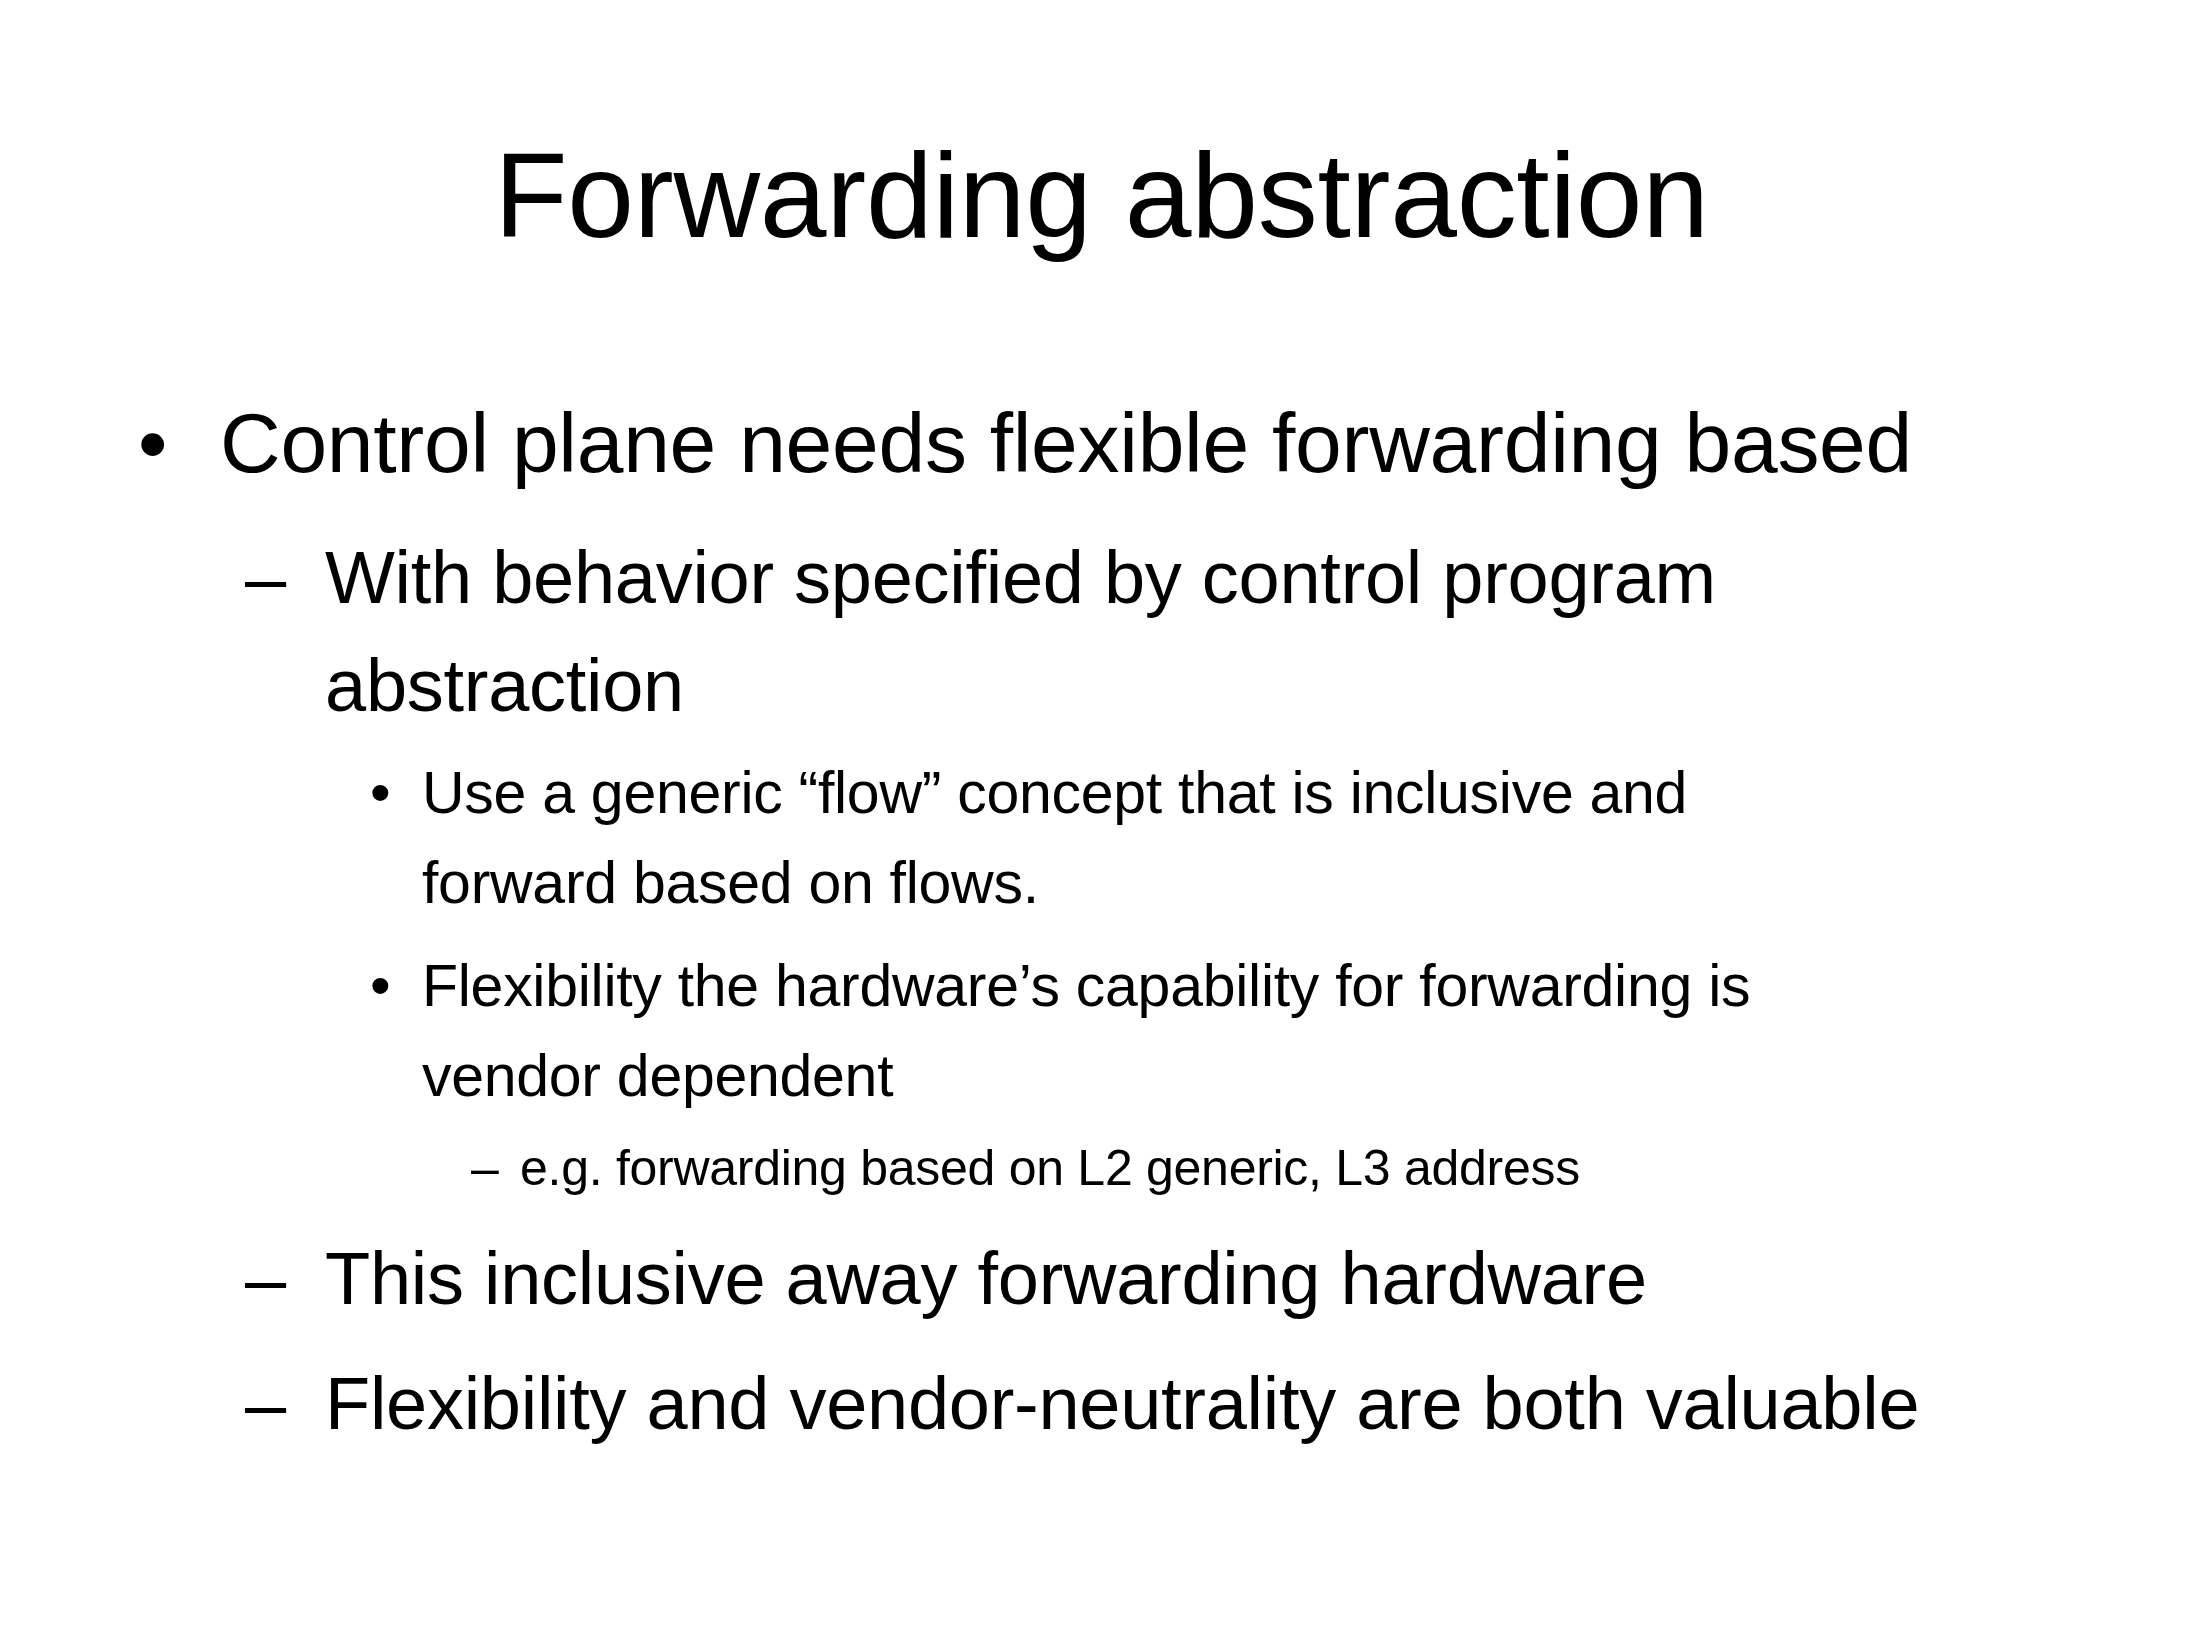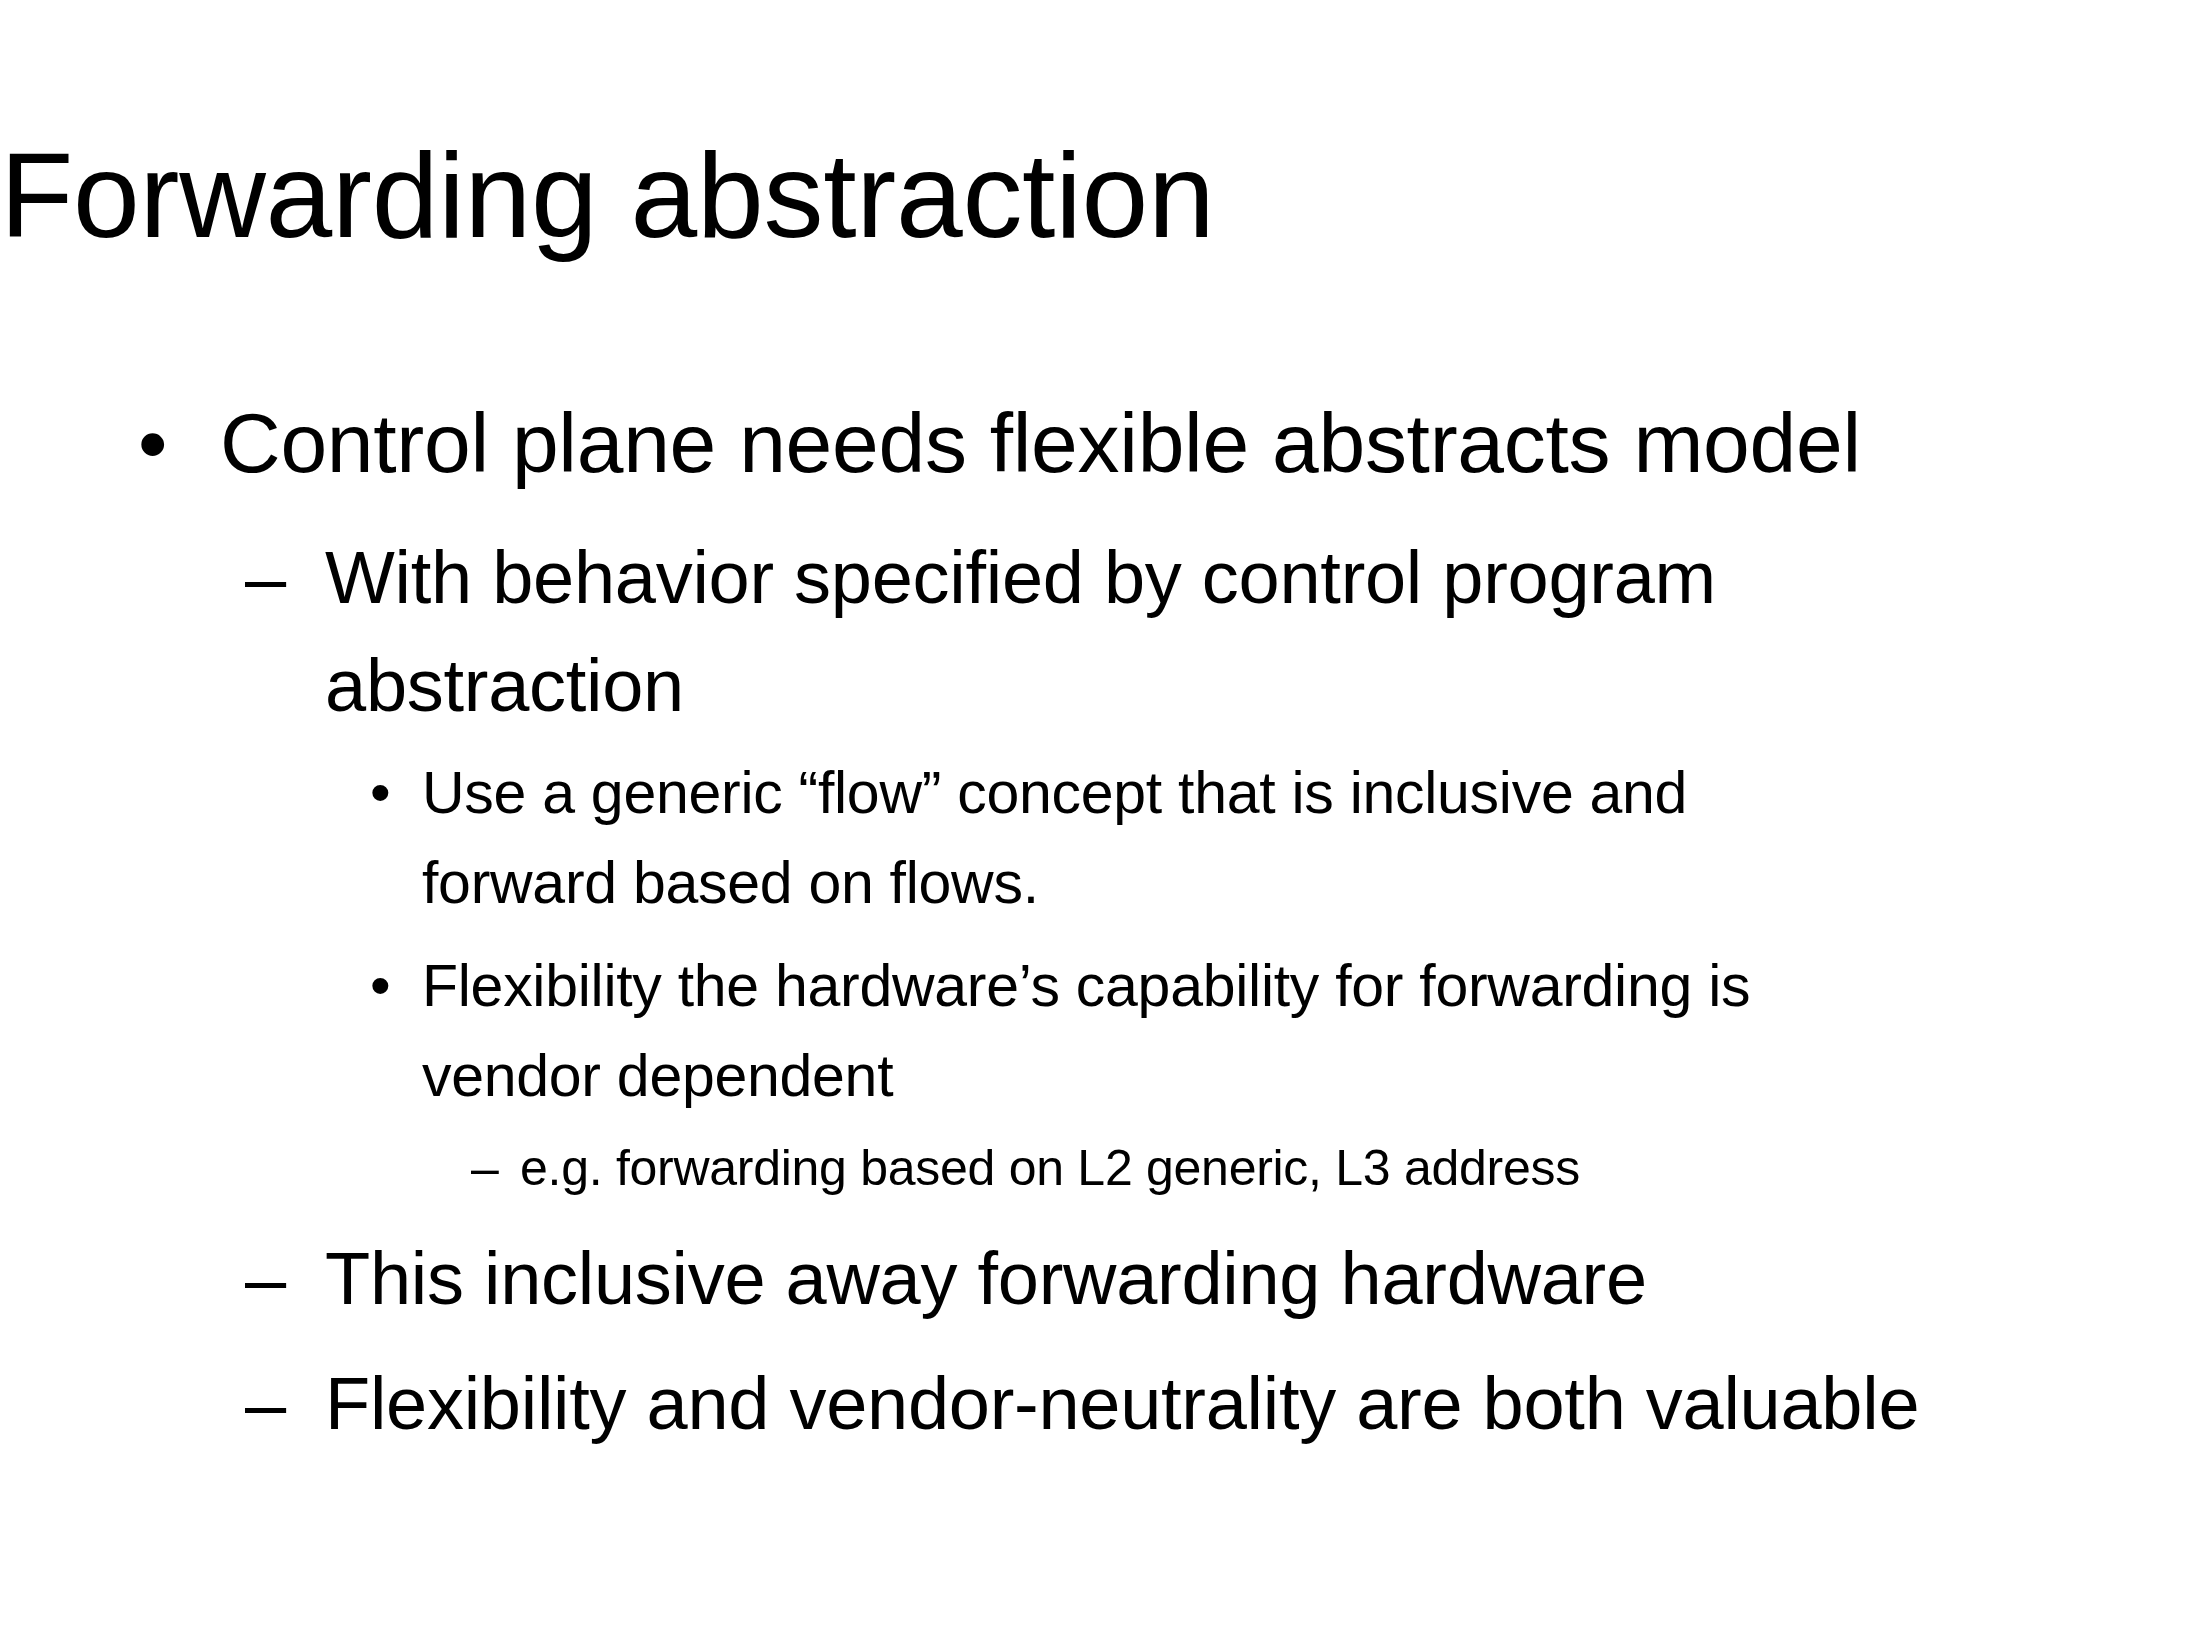--- a/index.html
+++ b/index.html
@@ -15,20 +15,21 @@
     color: #000000;
     font-family: "Liberation Sans", sans-serif;
     letter-spacing: -0.02em;
     overflow: hidden;
   }
   .title {
     position: absolute;
     top: 126px;
     left: 0;
     width: 100%;
+    text-align: center;
     font-size: 120px;
     line-height: 138px;
     font-weight: 400;
     white-space: nowrap;
   }
   .item {
     position: absolute;
     display: flex;
     align-items: baseline;
   }
@@ -63,21 +64,21 @@
 </style>
 </head>
 <body>
 
 <div class="slide">
 
   <div class="title">Forwarding abstraction</div>
 
   <div class="item lvl1" id="item-0">
     <span class="marker">•</span>
-    <span class="text">Control plane needs flexible abstracts model</span>
+    <span class="text">Control plane needs flexible forwarding based</span>
   </div>
 
   <div class="item lvl2" id="item-1">
     <span class="marker">–</span>
     <span class="text">With behavior specified by control program
 abstraction</span>
   </div>
 
   <div class="item lvl3" id="item-2">
     <span class="marker">•</span>

